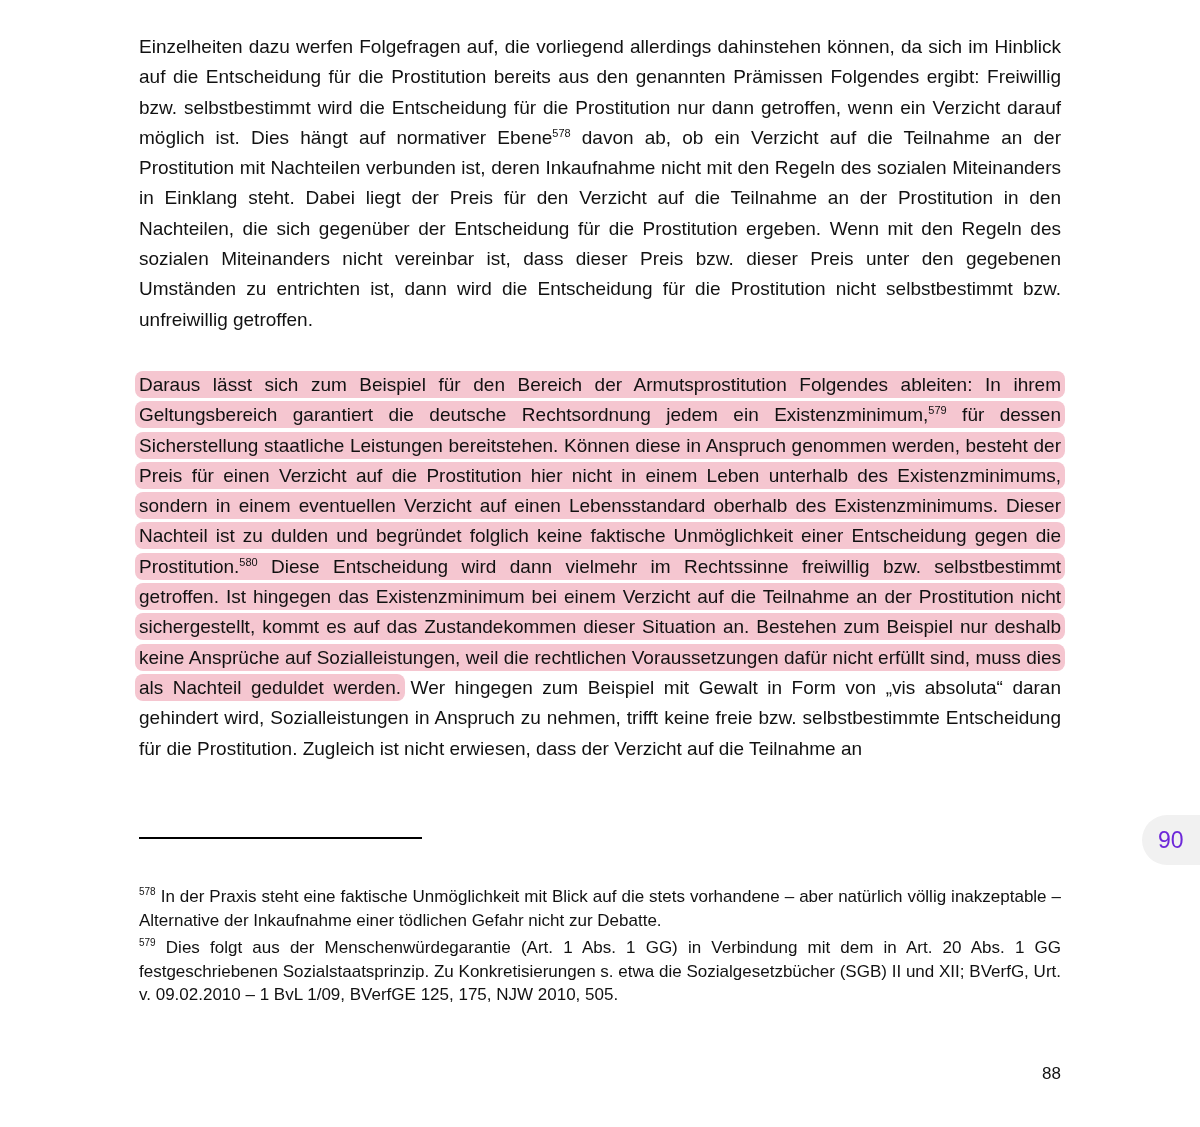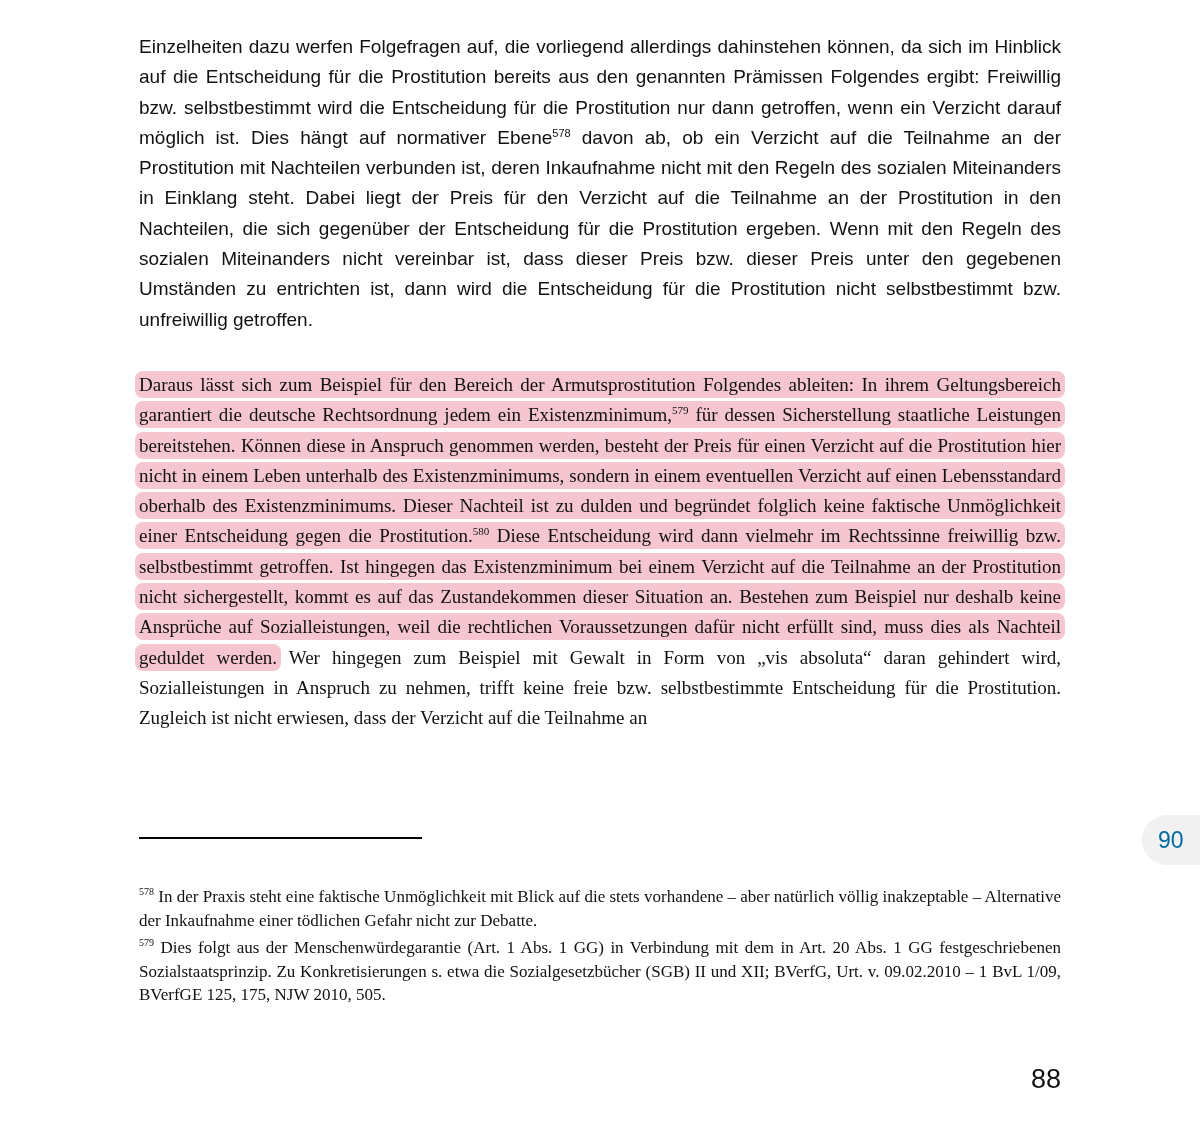--- a/index.html
+++ b/index.html
@@ -1,32 +1,32 @@
 <!DOCTYPE html>
 <html><head>
   <meta charset="utf-8">
   <style>
     html, body { margin: 0; padding: 0; background: #ffffff; }
     body { width: 1200px; height: 1127px; position: relative; overflow: hidden;
            font-family: "Liberation Sans", "DejaVu Sans", sans-serif; color: #111; }
     .page { position: absolute; left: 139px; top: 0; width: 922px; }
     .para { font-size: 19px; line-height: 30.3px; text-align: justify; margin: 0; }
     .para1 { position: absolute; top: 32px; left: 0; width: 922px; }
-    .para2 { position: absolute; top: 370px; left: 0; width: 922px; font-family: Liberation Serif, serif; }
+    .para2 { position: absolute; top: 370px; left: 0; width: 922px; }
     sup { font-size: 11px; line-height: 0; vertical-align: super; }
     .hl { background: #f5c6d0; border-radius: 8px; padding: 3px 4px; margin: 0 -4px;
           box-decoration-break: clone; -webkit-box-decoration-break: clone; }
     .fn-rule { position: absolute; left: 139px; top: 837px; width: 283px; height: 2px; background: #000; }
-    .footnotes { position: absolute; left: 139px; top: 885px; width: 922px; font-family: Liberation Serif, serif; }
+    .footnotes { position: absolute; left: 139px; top: 885px; width: 922px; }
     .fn { font-size: 17px; line-height: 23.5px; text-align: justify; margin: 0 0 4px 0; }
     .fn sup { font-size: 10px; }
-    .page-number { position: absolute; right: 139px; top: 1064px; font-size: 27px; }
+    .page-number { position: absolute; right: 139px; top: 1064px; font-size: 17px; }
     .page-indicator { position: absolute; left: 1142px; top: 815px; width: 80px; height: 50px;
                       background: #f1f1f1; border-radius: 25px 0 0 25px; }
-    .page-indicator span { position: absolute; left: 16px; top: 12px; font-size: 23px; color: #0369a1; text-align: center; }
+    .page-indicator span { position: absolute; left: 16px; top: 12px; font-size: 23px; color: #6d28d9; text-align: center; }
   </style>
 </head>
 <body>
 
 <div class="page">
   <p class="para para1"><span>Einzelheiten dazu werfen Folgefragen auf, die vorliegend allerdings dahinstehen können, da sich im Hinblick auf die Entscheidung für die Prostitution bereits aus den genannten Prämissen Folgendes ergibt: Freiwillig bzw. selbstbestimmt wird die Entscheidung für die Prostitution nur dann getroffen, wenn ein Verzicht darauf möglich ist. Dies hängt auf normativer Ebene</span><sup>578</sup><span> davon ab, ob ein Verzicht auf die Teilnahme an der Prostitution mit Nachteilen verbunden ist, deren Inkaufnahme nicht mit den Regeln des sozialen Miteinanders in Einklang steht. Dabei liegt der Preis für den Verzicht auf die Teilnahme an der Prostitution in den Nachteilen, die sich gegenüber der Entscheidung für die Prostitution ergeben. Wenn mit den Regeln des sozialen Miteinanders nicht vereinbar ist, dass dieser Preis bzw. dieser Preis unter den gegebenen Umständen zu entrichten ist, dann wird die Entscheidung für die Prostitution nicht selbstbestimmt bzw. unfreiwillig getroffen.</span></p>
 
   <p class="para para2"><span class="hl"><span>Daraus lässt sich zum Beispiel für den Bereich der Armutsprostitution Folgendes ableiten: In ihrem Geltungsbereich garantiert die deutsche Rechtsordnung jedem ein Existenzminimum,</span><sup>579</sup><span> für dessen Sicherstellung staatliche Leistungen bereitstehen. Können diese in Anspruch genommen werden, besteht der Preis für einen Verzicht auf die Prostitution hier nicht in einem Leben unterhalb des Existenzminimums, sondern in einem eventuellen Verzicht auf einen Lebensstandard oberhalb des Existenzminimums. Dieser Nachteil ist zu dulden und begründet folglich keine faktische Unmöglichkeit einer Entscheidung gegen die Prostitution.</span><sup>580</sup><span> Diese Entscheidung wird dann vielmehr im Rechtssinne freiwillig bzw. selbstbestimmt getroffen. Ist hingegen das Existenzminimum bei einem Verzicht auf die Teilnahme an der Prostitution nicht sichergestellt, kommt es auf das Zustandekommen dieser Situation an. Bestehen zum Beispiel nur deshalb keine Ansprüche auf Sozialleistungen, weil die rechtlichen Voraussetzungen dafür nicht erfüllt sind, muss dies als Nachteil geduldet werden.</span></span><span> Wer hingegen zum Beispiel mit Gewalt in Form von „vis absoluta“ daran gehindert wird, Sozialleistungen in Anspruch zu nehmen, trifft keine freie bzw. selbstbestimmte Entscheidung für die Prostitution. Zugleich ist nicht erwiesen, dass der Verzicht auf die Teilnahme an</span></p>
 </div>
 

